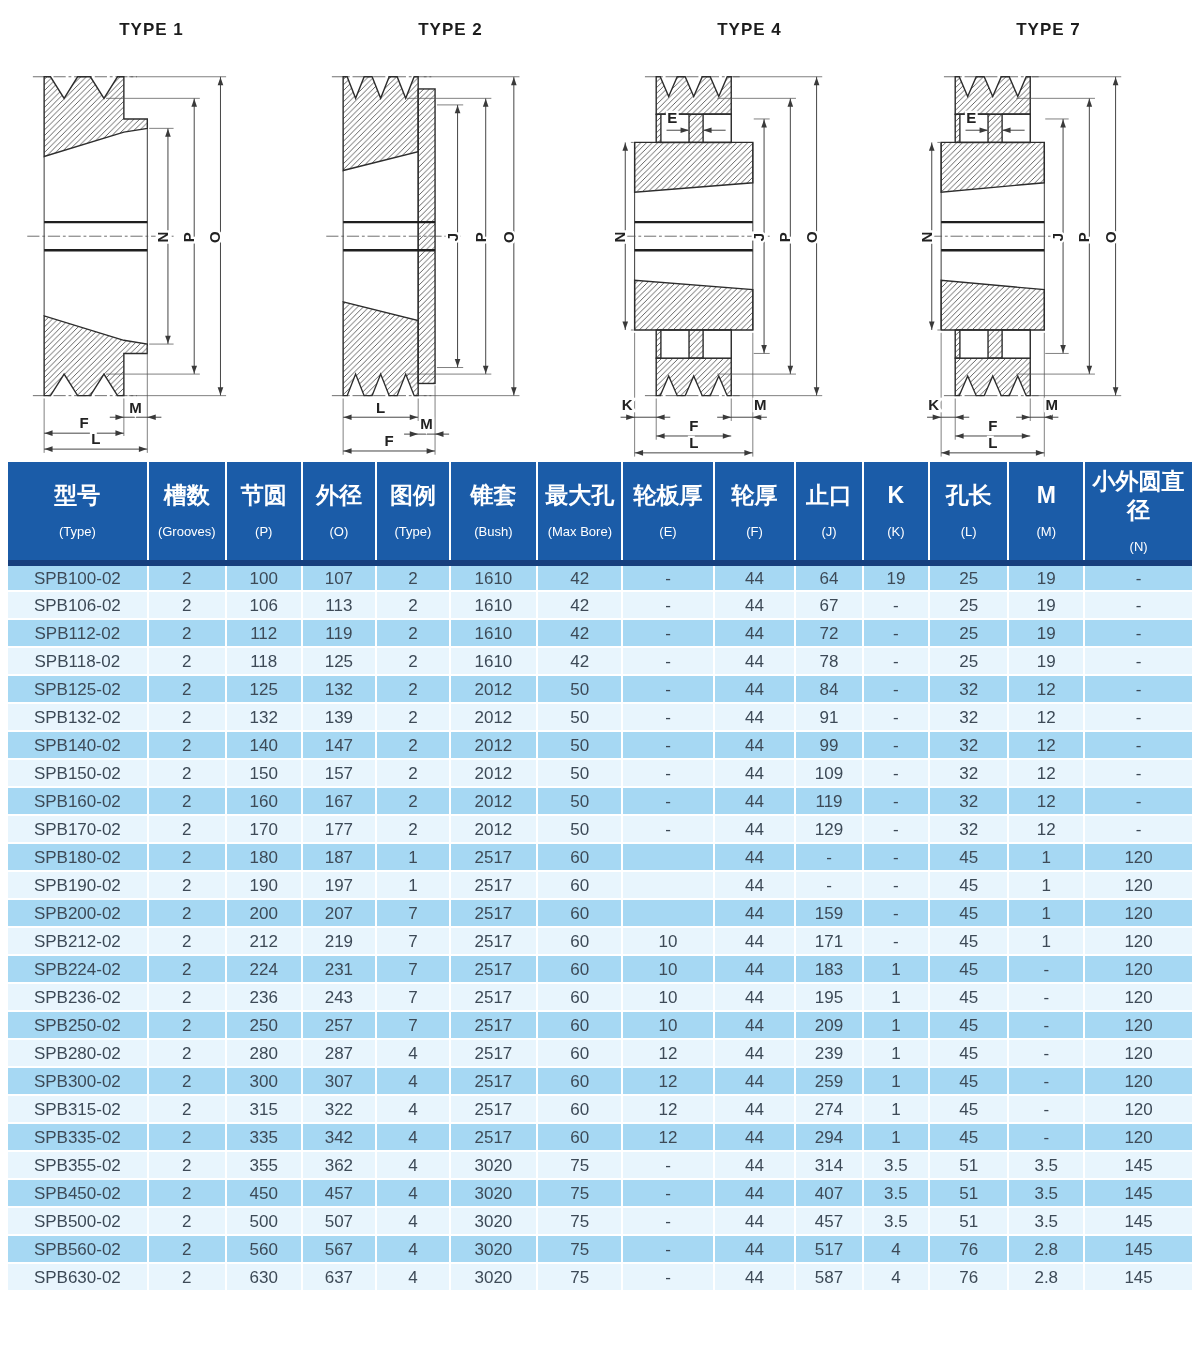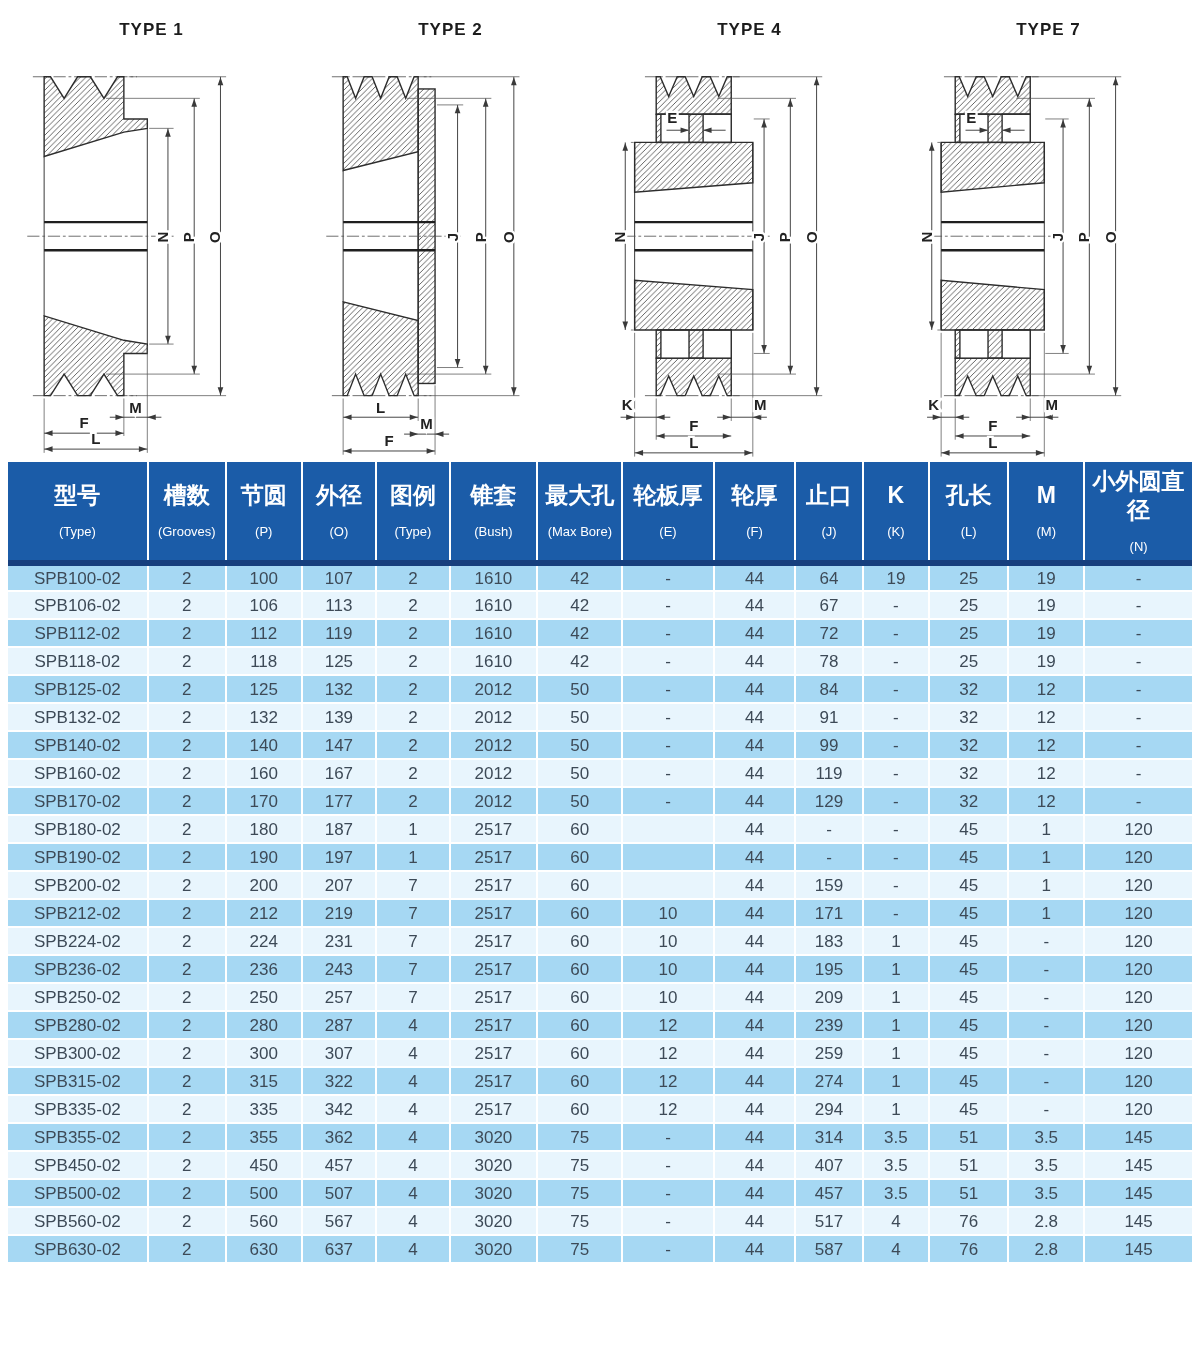--- a/index.html
+++ b/index.html
@@ -481,20 +481,36 @@
           <td>50</td>
           <td>-</td>
           <td>44</td>
           <td>99</td>
           <td>-</td>
           <td>32</td>
           <td>12</td>
           <td>-</td>
         </tr>
         <tr>
+          <td>SPB150-02</td>
+          <td>2</td>
+          <td>150</td>
+          <td>157</td>
+          <td>2</td>
+          <td>2012</td>
+          <td>50</td>
+          <td>-</td>
+          <td>44</td>
+          <td>109</td>
+          <td>-</td>
+          <td>32</td>
+          <td>12</td>
+          <td>-</td>
+        </tr>
+        <tr>
           <td>SPB160-02</td>
           <td>2</td>
           <td>160</td>
           <td>167</td>
           <td>2</td>
           <td>2012</td>
           <td>50</td>
           <td>-</td>
           <td>44</td>
           <td>119</td>

